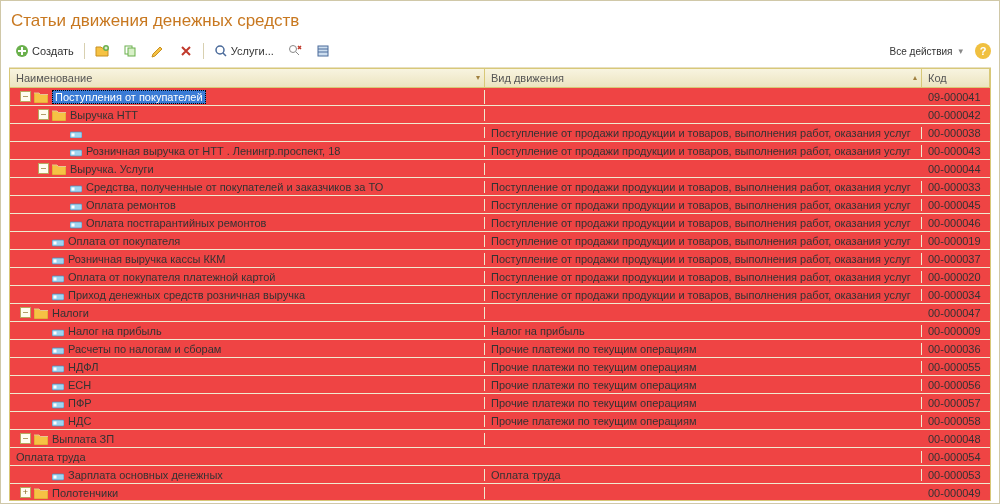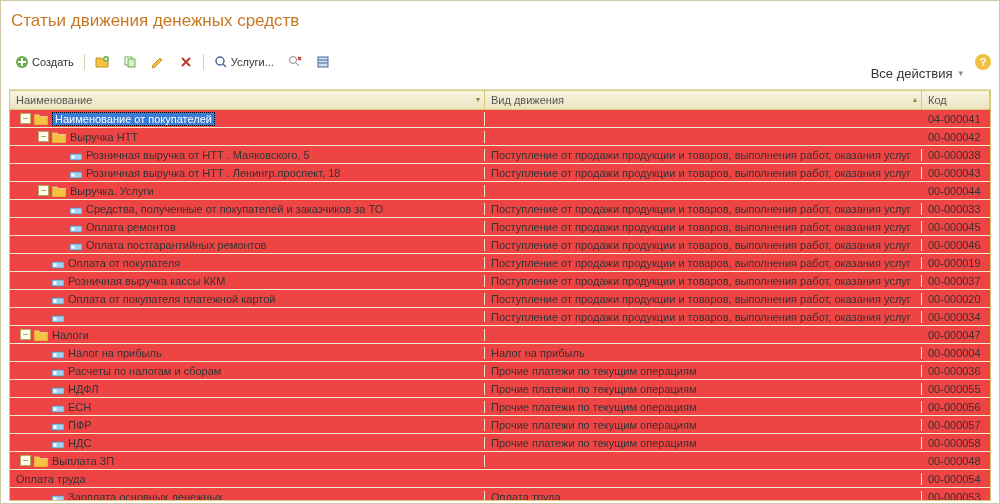--- a/index.html
+++ b/index.html
@@ -4,21 +4,21 @@
 <style>
 * { margin:0; padding:0; box-sizing:border-box; }
 body { font-family:Arial,sans-serif; font-size:11px; background:#fff; color:#333; }
 .window { width:1000px; height:504px; margin:0 auto; border:1px solid #d0c8a8; box-shadow:2px 2px 6px rgba(0,0,0,0.2); display:flex; flex-direction:column; background:#fff; padding:6px 8px 2px 8px; }
 .title { font-size:17px; color:#c87820; padding:4px 0 8px 2px; font-weight:normal; }
 .toolbar { display:flex; align-items:center; gap:2px; padding:2px 0 6px 0; border-bottom:1px solid #e8e0c0; }
 .btn { display:inline-flex; align-items:center; gap:3px; padding:2px 5px; border:1px solid transparent; border-radius:3px; cursor:pointer; height:20px; }
 .btn .ic { width:14px; height:14px; display:inline-block; }
 .sep { width:1px; height:16px; background:#d8d0b0; margin:0 2px; }
 .spacer { flex:1; }
-.dd { font-size:13px; color:#333;margin-top:22px; }
+.dd { font-size:10px; color:#333; }
 .dd::after { content:"▾"; font-size:9px; margin-left:3px; color:#888; }
 .help { width:16px; height:16px; border-radius:8px; background:#f0c040; color:#fff; text-align:center; line-height:16px; font-weight:bold; font-size:11px; cursor:pointer; margin-left:4px; }
 .grid { flex:1; border:1px solid #d8c878; display:flex; flex-direction:column; overflow:hidden; background:#ef4444; }
 .ghead { display:flex; background:linear-gradient(#f8f4e0,#ece4c0); border-bottom:1px solid #d8c878; font-size:11px; color:#555; }
 .gh { padding:3px 6px; border-right:1px solid #d8c878; position:relative; }
 .gh-name { flex:0 0 475px; }
 .gh-type { flex:1; }
 .gh-code { flex:0 0 68px; }
 .sortmark { position:absolute; right:4px; top:4px; font-size:8px; color:#a08040; }
 .gbody { flex:1; overflow-y:auto; overflow-x:hidden; }
@@ -111,24 +111,24 @@
     </div>
     <div class="gbody" id="gbody">
         <div class="row sel">
           <div class="c-name">
             <span class="ind" style="width: 6px;"></span>
             <span class="tg">–</span>
             <span class="fold"><svg viewBox="0 0 14 12">
                 <path d="M0 2h5l1.5 1.5H14V12H0z" fill="#f6c244" stroke="#c89020" stroke-width="0.7"></path>
                 <path d="M0 2h5l1.5 1.5H14" fill="none" stroke="#fff" stroke-width="0.5"></path>
               </svg></span>
-            <span class="c-name-inner">Наименование от покупателей</span>
-          </div>
-          <div class="c-type"></div>
-          <div class="c-code">04-000041</div>
+            <span class="c-name-inner">Поступления от покупателей</span>
+          </div>
+          <div class="c-type"></div>
+          <div class="c-code">09-000041</div>
         </div>
         <div class="row">
           <div class="c-name">
             <span class="ind" style="width: 24px;"></span>
             <span class="tg">–</span>
             <span class="fold"><svg viewBox="0 0 14 12">
                 <path d="M0 2h5l1.5 1.5H14V12H0z" fill="#f6c244" stroke="#c89020" stroke-width="0.7"></path>
                 <path d="M0 2h5l1.5 1.5H14" fill="none" stroke="#fff" stroke-width="0.5"></path>
               </svg></span>
             <span class="c-name-inner">Выручка НТТ</span>
@@ -137,21 +137,20 @@
           <div class="c-code">00-000042</div>
         </div>
         <div class="row">
           <div class="c-name">
             <span class="ind" style="width: 42px;"></span>
             <span class="tg none"></span>
             <span class="leaf"><svg viewBox="0 0 12 8">
                 <rect x="0" y="1" width="12" height="6" rx="1" fill="#9fd4f0" stroke="#4a8ab8" stroke-width="0.7"></rect>
                 <rect x="1.5" y="2.5" width="3" height="3" fill="#fff"></rect>
               </svg></span>
-            <span class="c-name-inner">Розничная выручка от НТТ . Маяковского, 5</span>
           </div>
           <div class="c-type">Поступление от продажи продукции и товаров, выполнения работ, оказания услуг</div>
           <div class="c-code">00-000038</div>
         </div>
         <div class="row">
           <div class="c-name">
             <span class="ind" style="width: 42px;"></span>
             <span class="tg none"></span>
             <span class="leaf"><svg viewBox="0 0 12 8">
                 <rect x="0" y="1" width="12" height="6" rx="1" fill="#9fd4f0" stroke="#4a8ab8" stroke-width="0.7"></rect>
@@ -254,20 +253,21 @@
           <div class="c-code">00-000020</div>
         </div>
         <div class="row">
           <div class="c-name">
             <span class="ind" style="width: 24px;"></span>
             <span class="tg none"></span>
             <span class="leaf"><svg viewBox="0 0 12 8">
                 <rect x="0" y="1" width="12" height="6" rx="1" fill="#9fd4f0" stroke="#4a8ab8" stroke-width="0.7"></rect>
                 <rect x="1.5" y="2.5" width="3" height="3" fill="#fff"></rect>
               </svg></span>
+            <span class="c-name-inner">Приход денежных средств розничная выручка</span>
           </div>
           <div class="c-type">Поступление от продажи продукции и товаров, выполнения работ, оказания услуг</div>
           <div class="c-code">00-000034</div>
         </div>
         <div class="row">
           <div class="c-name">
             <span class="ind" style="width: 6px;"></span>
             <span class="tg">–</span>
             <span class="fold"><svg viewBox="0 0 14 12">
                 <path d="M0 2h5l1.5 1.5H14V12H0z" fill="#f6c244" stroke="#c89020" stroke-width="0.7"></path>
@@ -282,21 +282,21 @@
           <div class="c-name">
             <span class="ind" style="width: 24px;"></span>
             <span class="tg none"></span>
             <span class="leaf"><svg viewBox="0 0 12 8">
                 <rect x="0" y="1" width="12" height="6" rx="1" fill="#9fd4f0" stroke="#4a8ab8" stroke-width="0.7"></rect>
                 <rect x="1.5" y="2.5" width="3" height="3" fill="#fff"></rect>
               </svg></span>
             <span class="c-name-inner">Налог на прибыль</span>
           </div>
           <div class="c-type">Налог на прибыль</div>
-          <div class="c-code">00-000004</div>
+          <div class="c-code">00-000009</div>
         </div>
         <div class="row">
           <div class="c-name">
             <span class="ind" style="width: 24px;"></span>
             <span class="tg none"></span>
             <span class="leaf"><svg viewBox="0 0 12 8">
                 <rect x="0" y="1" width="12" height="6" rx="1" fill="#9fd4f0" stroke="#4a8ab8" stroke-width="0.7"></rect>
                 <rect x="1.5" y="2.5" width="3" height="3" fill="#fff"></rect>
               </svg></span>
             <span class="c-name-inner">Расчеты по налогам и сборам</span>

